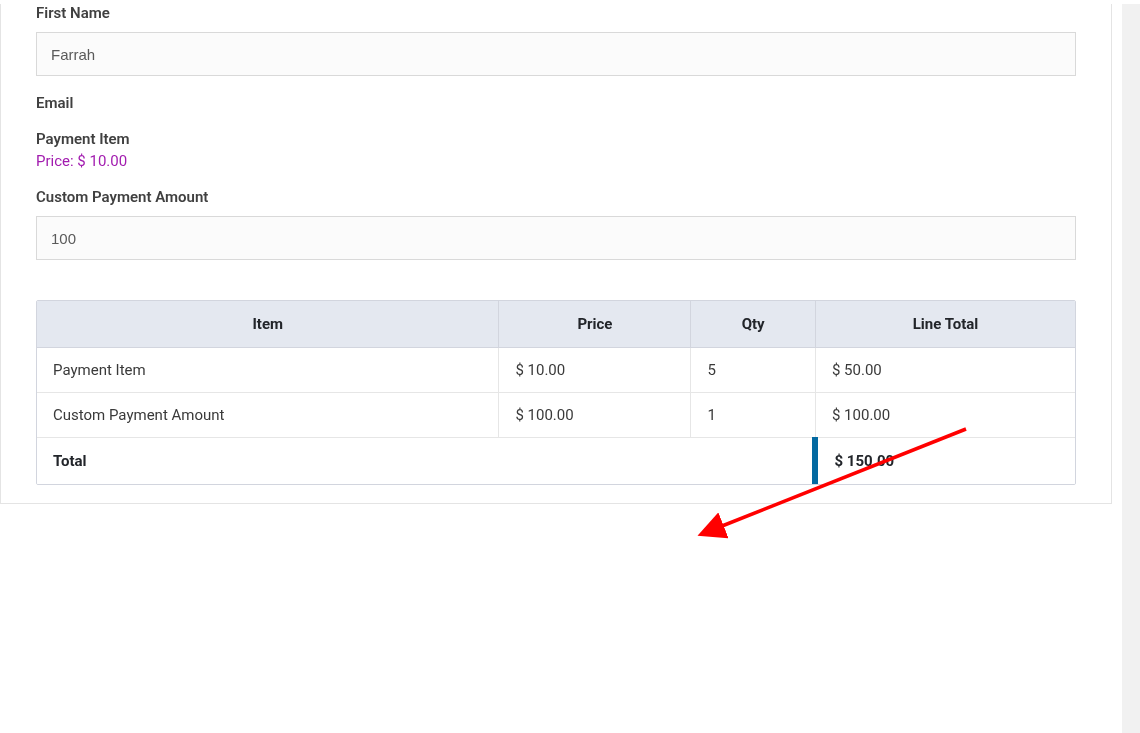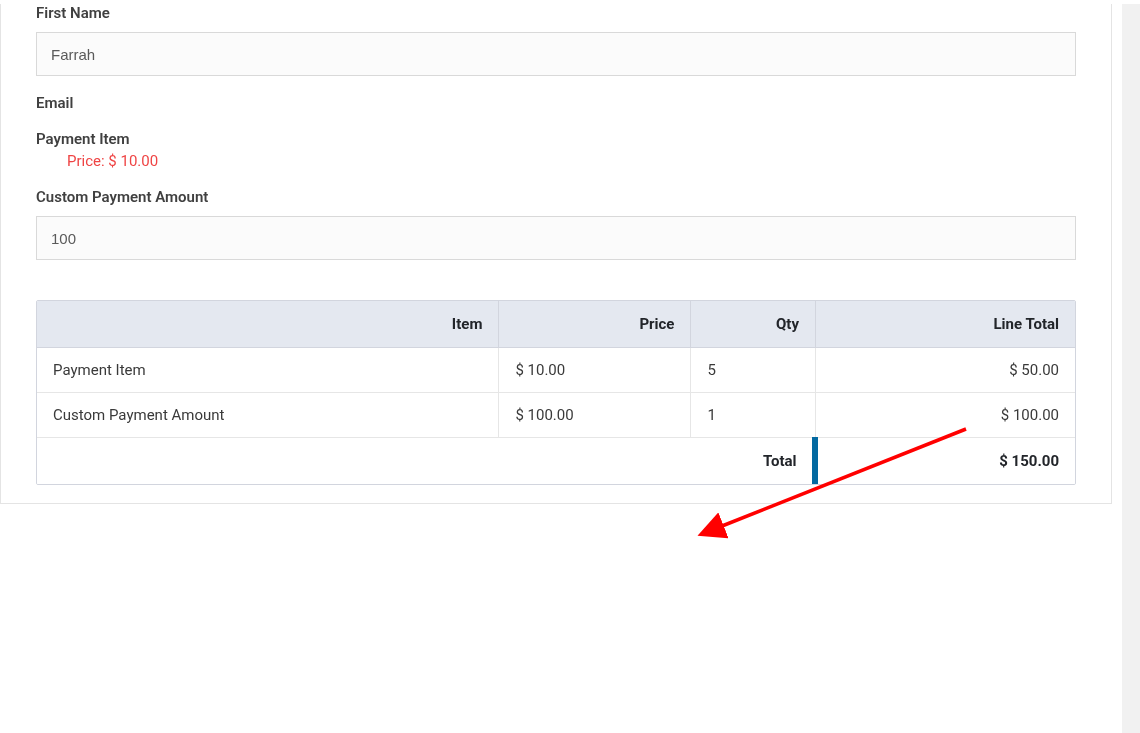--- a/index.html
+++ b/index.html
@@ -54,67 +54,64 @@
       padding: 0 14px;
       font-size: 15px;
       color: #5a5a5a;
       background: #fbfbfb;
       border: 1px solid #d9d9d9;
       border-radius: 0;
       outline: none;
     }
     .static-price {
       font-size: 15px;
-      color: #ef4444;
+      color: #a21caf;
       margin-top: -6px;
       margin-bottom: 18px;
-      margin-left: 31px;
     }
     .table-wrap {
       margin-top: 40px;
       border: 1px solid #d2d5de;
       border-radius: 2px;
       overflow: hidden;
     }
     table.summary {
       width: 100%;
       border-collapse: collapse;
       font-size: 15px;
     }
     table.summary thead th {
       background: #e4e8f0;
       color: #22252a;
       font-weight: 700;
-      text-align: right;
+      text-align: center;
       padding: 14px 16px;
       border-right: 1px solid #d2d5de;
       border-bottom: 1px solid #d2d5de;
     }
     table.summary thead th:last-child {
       border-right: none;
     }
     table.summary tbody td {
       padding: 13px 16px;
       color: #3a3a3a;
       border-right: 1px solid #e6e6e6;
       border-bottom: 1px solid #e6e6e6;
       background: #fff;
     }
     table.summary tbody td:last-child {
       border-right: none;
-      text-align: right;
     }
     table.summary .total-row td {
       border-right: none;
       border-bottom: none;
       padding: 14px 16px;
       background: #fff;
     }
     table.summary .total-label {
-      text-align: right;
       font-weight: 700;
       color: #22252a;
     }
     table.summary .total-value {
       font-weight: 700;
       color: #22252a;
       border-left: 6px solid #0369a1;
     }
     .scrollbar-track {
       position: absolute;

